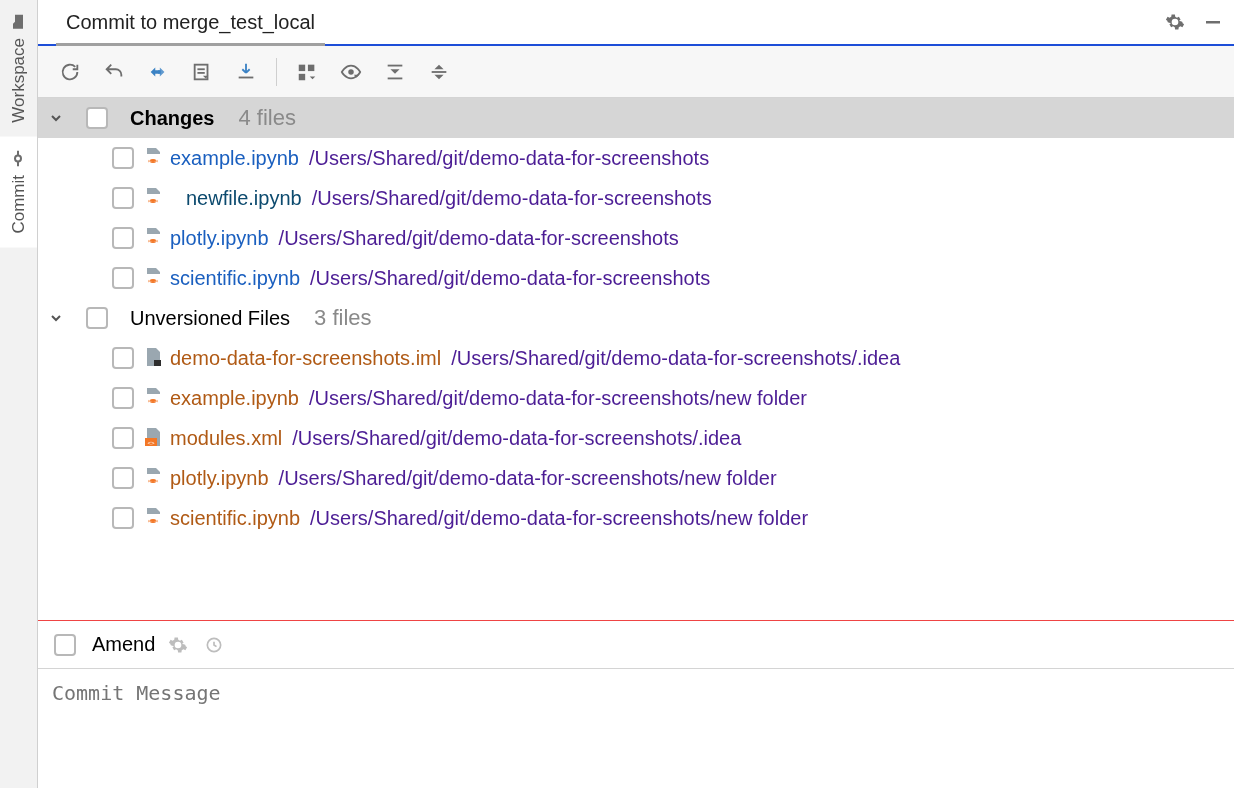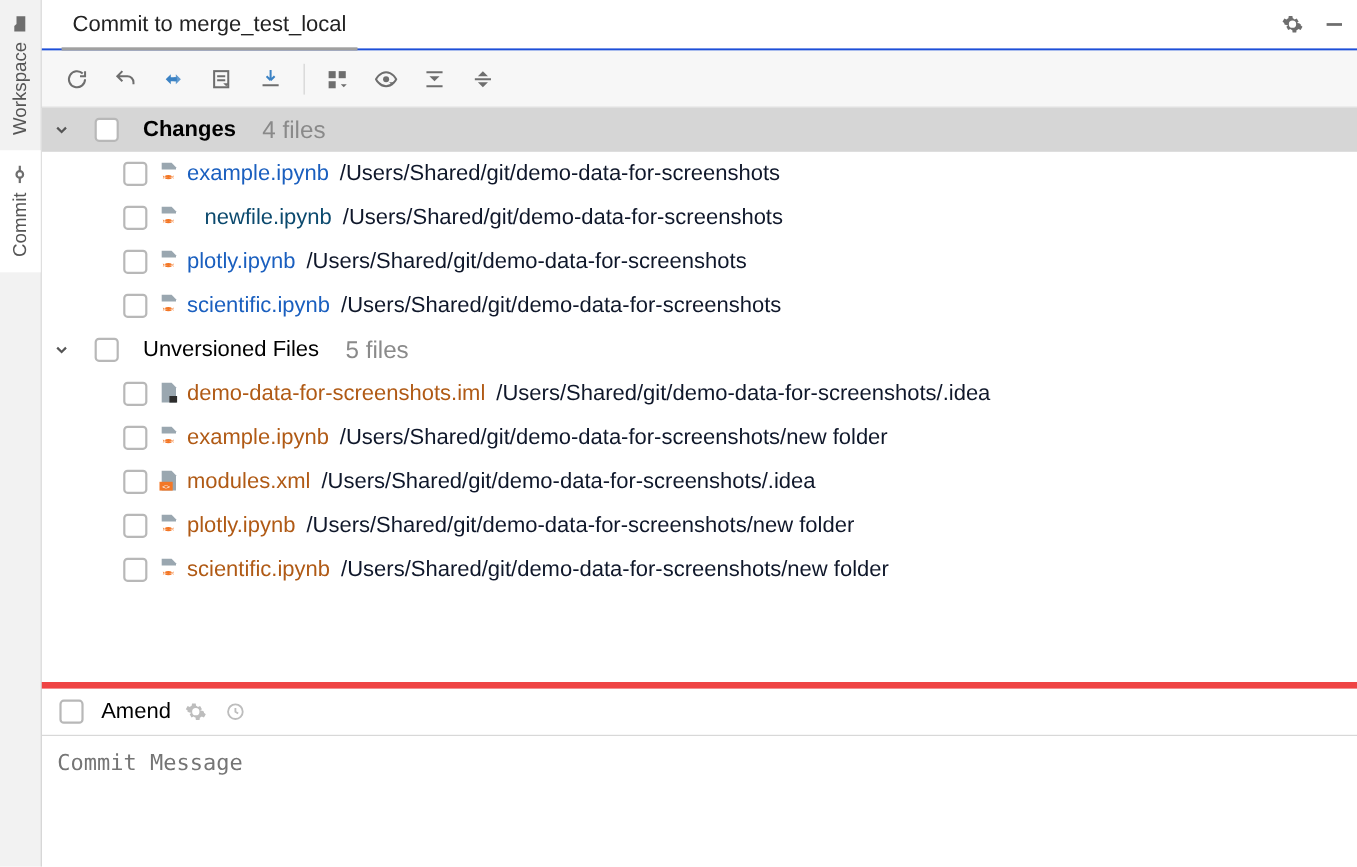--- a/index.html
+++ b/index.html
@@ -131,31 +131,31 @@
       gap: 0;
       cursor: pointer;
       white-space: nowrap;
     }
     .file-icon {
       width: 24px; height: 24px;
       margin: 0 4px 0 2px;
       flex-shrink: 0;
     }
     .file-name { font-size: 20px; }
-    .file-path { font-size: 20px; color: #0f172a; margin-left: 10px; }
+    .file-path { font-size: 20px; color: #4c1d95; margin-left: 10px; }
     .c-blue { color: #1a5fbf; }
     .c-green { color: #0c4a6e; margin-left: 16px; }
     .c-brown { color: #b05a15; }
     .amend-bar {
       height: 48px;
       display: flex;
       align-items: center;
       padding: 0 12px;
       gap: 10px;
-      border-top: 6px solid #ef4444;
+      border-top: 1px solid #ef4444;
     }
     .amend-label { font-size: 20px; color: #000; }
     .commit-msg {
       height: 120px;
       border-top: 1px solid #d4d4d4;
       padding: 12px 14px;
     }
     .commit-msg-input {
       width: 100%;
       border: none;
@@ -315,21 +315,21 @@
         <span class="file-path">/Users/Shared/git/demo-data-for-screenshots</span>
       </div>
       <div class="group-header">
         <span class="chevron">
           <svg width="14" height="14" viewBox="0 0 14 14">
             <path fill="none" stroke="#555" stroke-width="2" d="M3 5l4 4 4-4"></path>
           </svg>
         </span>
         <span class="check"></span>
         <span class="group-label ">Unversioned Files</span>
-        <span class="group-count">5 files</span>
+        <span class="group-count">3 files</span>
       </div>
       <div class="file-row">
         <span class="check"></span>
         <span class="file-icon"><svg width="22" height="22" viewBox="0 0 22 22">
             <path fill="#9aa7b0" d="M5 2h9l4 4v14H5z"></path>
             <rect x="12" y="14" width="7" height="6" fill="#2d2d2d"></rect>
           </svg></span>
         <span class="file-name c-brown">demo-data-for-screenshots.iml</span>
         <span class="file-path">/Users/Shared/git/demo-data-for-screenshots/.idea</span>
       </div>

